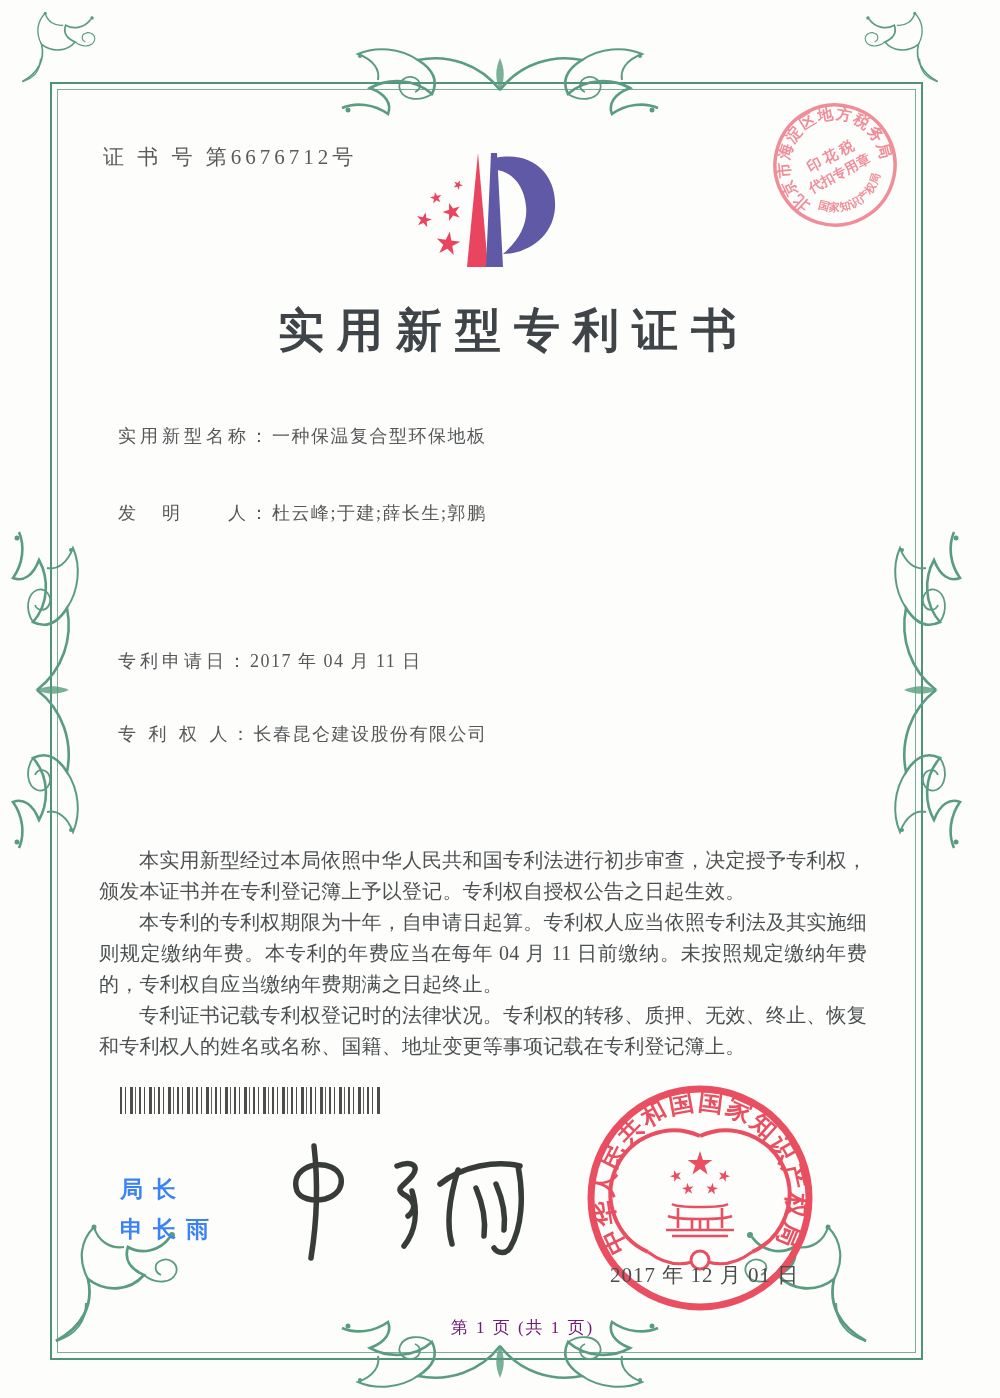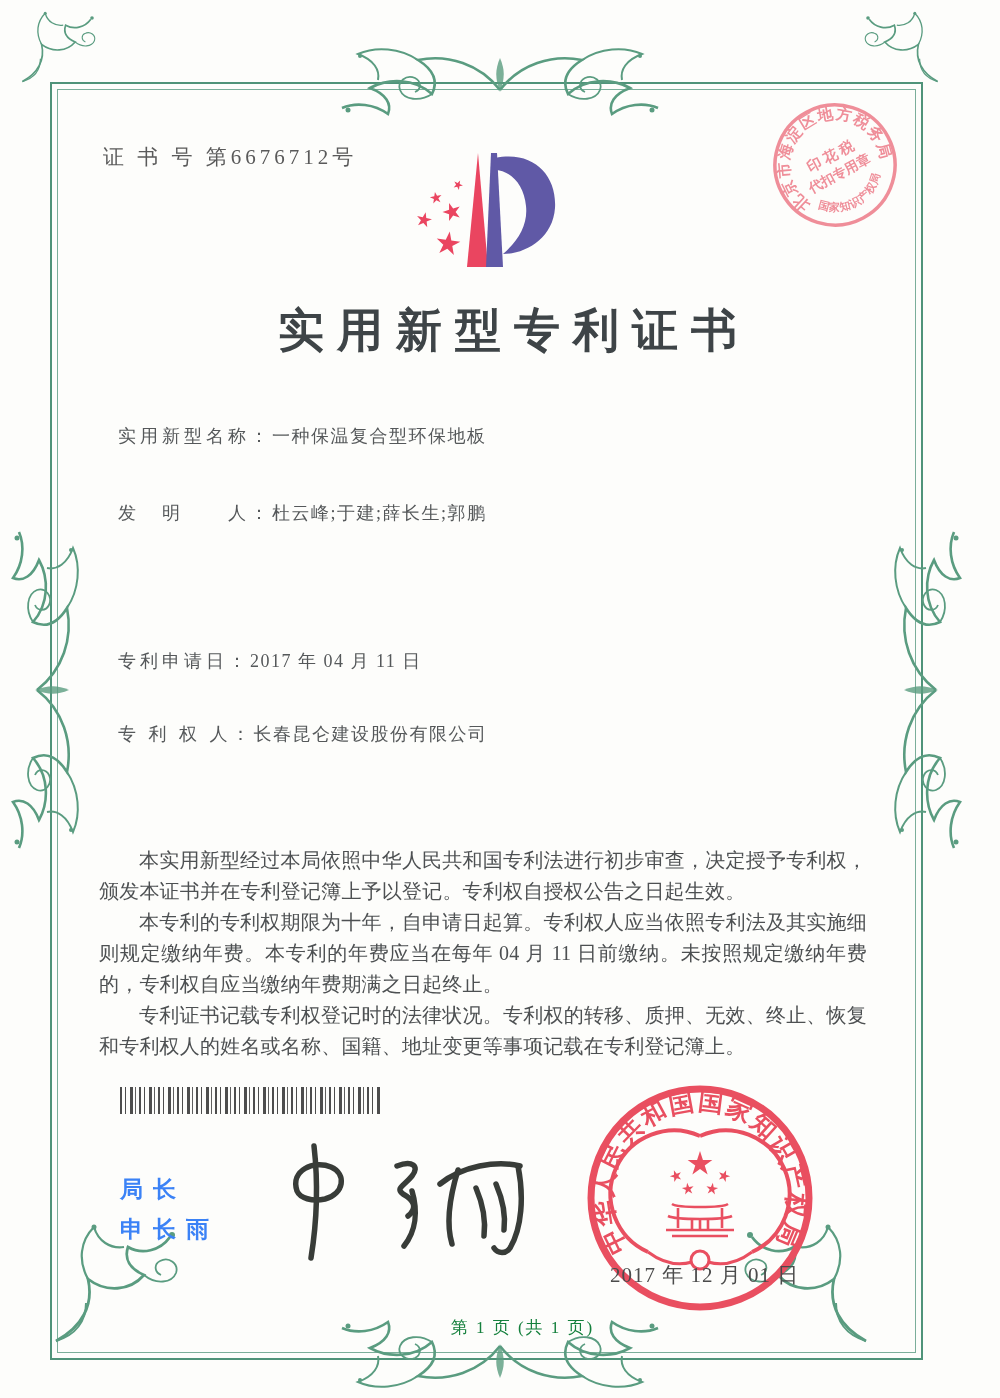--- a/index.html
+++ b/index.html
@@ -32,21 +32,21 @@
       #444 15px 16px,transparent 16px 19px);}
   .sig-title,.sig-name{position:absolute;left:120px;font-family:"Liberation Sans",sans-serif;
     font-weight:bold;font-size:23px;letter-spacing:10px;color:#3b82f6;}
   .sig-title{top:1174px;} .sig-name{top:1214px;}
   .signature{position:absolute;left:262px;top:1136px;}
   .seal{position:absolute;left:578px;top:1076px;z-index:2;}
   .seal-date{position:absolute;left:610px;top:1261px;z-index:3;font-size:21px;
     letter-spacing:1px;color:#4b4b4b;}
   .stamp{position:absolute;left:760px;top:90px;}
   .footer{position:absolute;left:0;right:0;top:1316px;text-align:center;
-    font-size:17px;letter-spacing:2px;color:#15803d;margin-left:45px;}
+    font-size:17px;letter-spacing:2px;color:#701a75;margin-left:45px;}
 </style>
 </head>
 <body>
 
 <div class="page">
 
   <svg width="0" height="0" style="position:absolute" aria-hidden="true">
     <defs>
       <g id="star">
         <polygon points="0,-10 2.25,-3.09 9.51,-3.09 3.63,1.18 5.88,8.09 0,3.82 -5.88,8.09 -3.63,1.18 -9.51,-3.09 -2.25,-3.09"></polygon>

